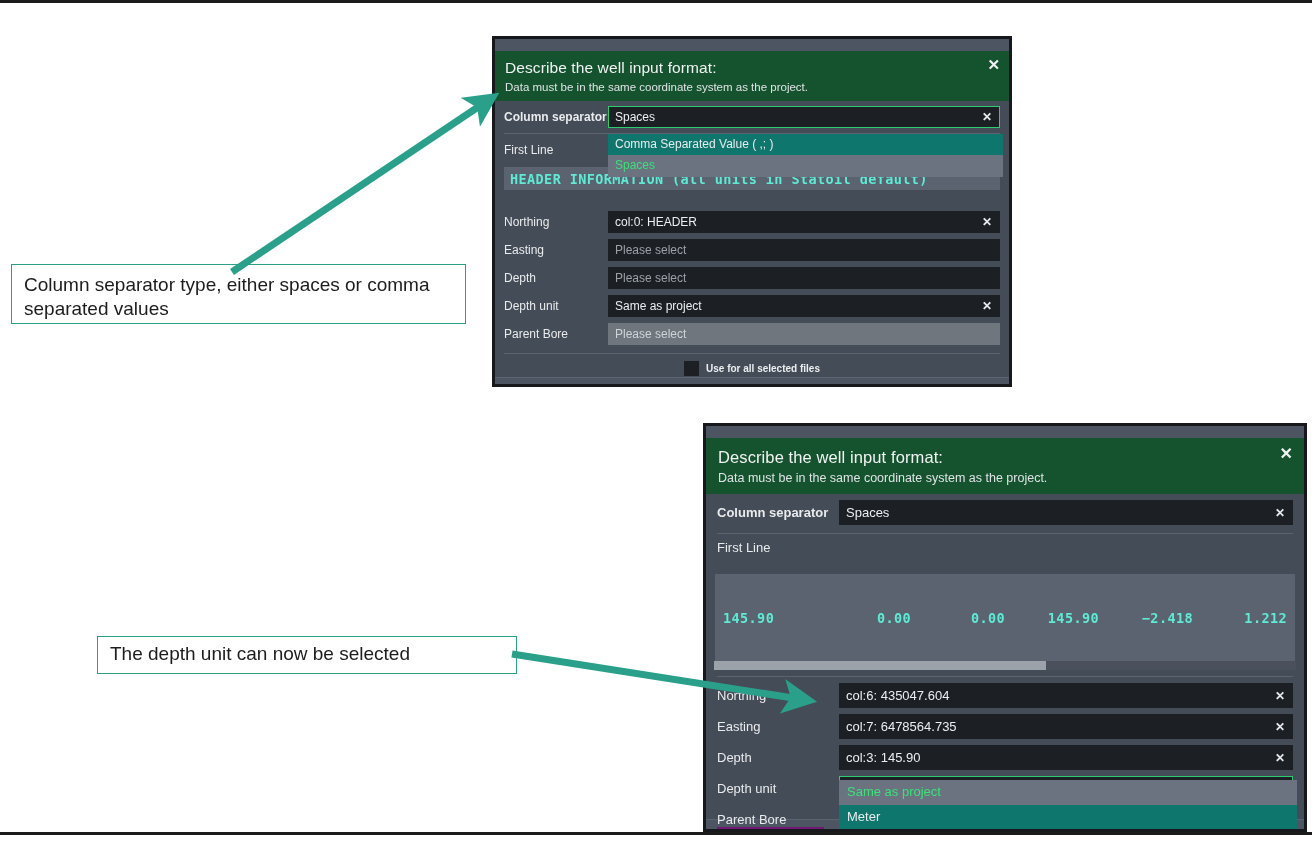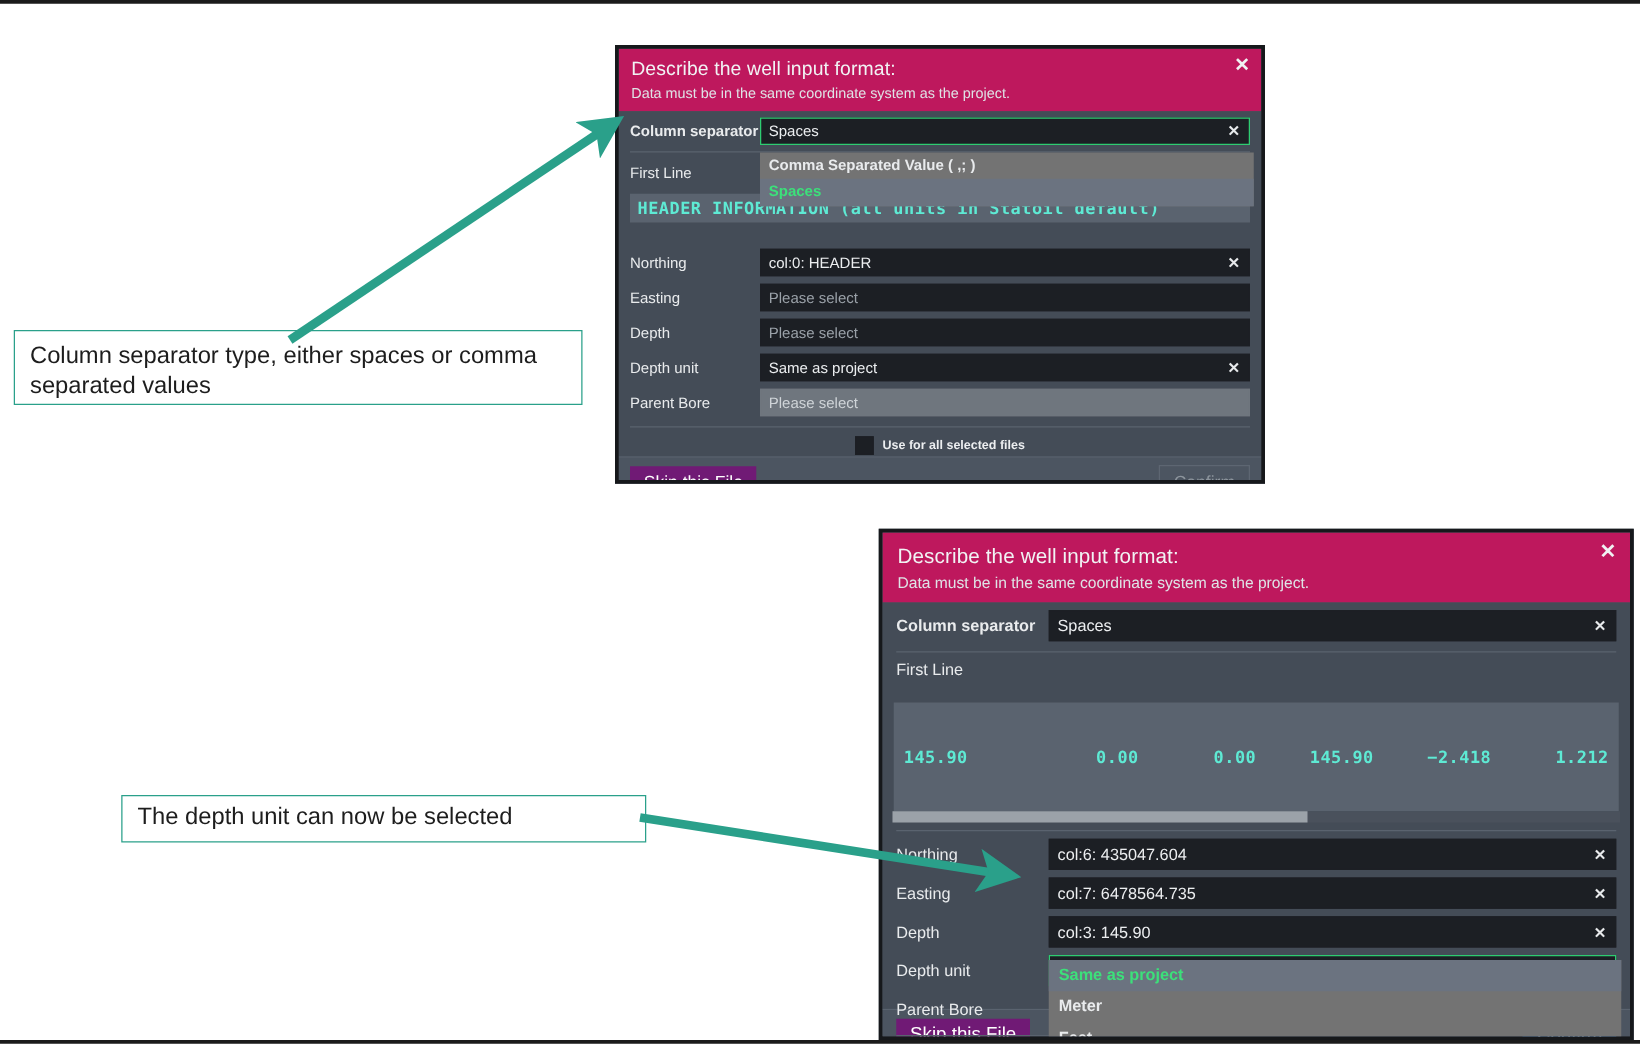--- a/index.html
+++ b/index.html
@@ -28,23 +28,24 @@
   
   .dialog {
     position: absolute;
     background: #4c5561;
     border: 3px solid #16181b;
     color: #e8eaec;
     font-size: 13px;
     overflow: hidden;
   }
   .dlg-header {
-    background: #be185d;
+    background: #14532d;
     padding: 7px 10px 6px 10px;
     position: relative;
+    margin-top: 12px;
   }
   .dlg-title {
     font-size: 15.5px;
     color: #f1f3f4;
     letter-spacing: .1px;
     line-height: 1.25;
   }
   .dlg-sub {
     font-size: 11.5px;
     color: #dfe3e6;
@@ -99,24 +100,23 @@
     position: absolute; right: 7px; top: 50%; transform: translateY(-50%);
     color: #e8eaec; font-size: 12px; font-weight: bold; cursor: pointer;
   }
   .divider {
     height: 1px; background: #5a636f; margin: 2px 9px;
   }
 
   
   .dropdown {
     position: absolute;
-    background: #737373;
+    background: #0f766e;
     border: 0;
     z-index: 40;
-    font-weight: bold;
   }
   .dd-item {
     font-size: 12px; color: #e9ebed;
     padding: 2px 7px;
     line-height: 1.45;
     cursor: pointer;
     white-space: nowrap;
   }
   .dd-item.selected { background: #6b7380; color: #3ce07a; }
 

